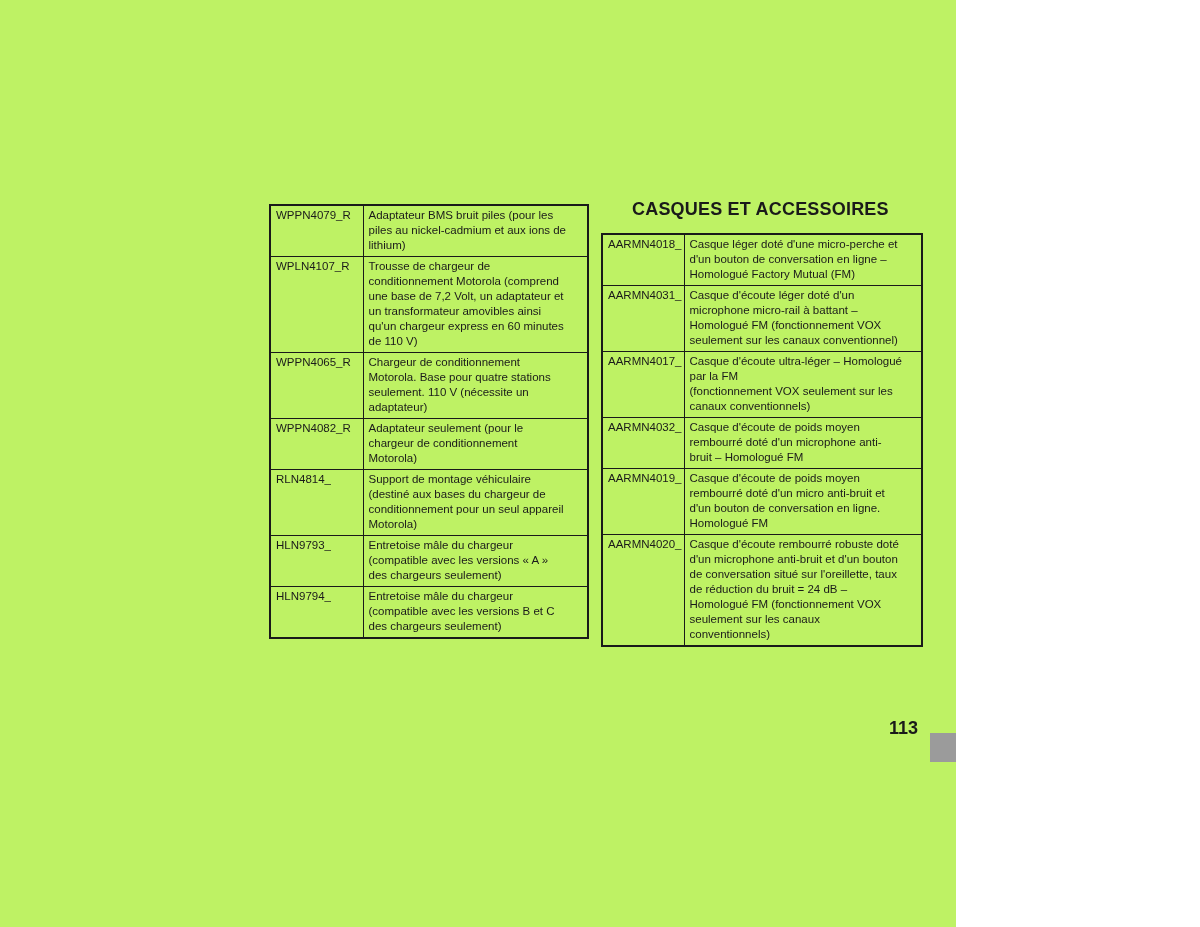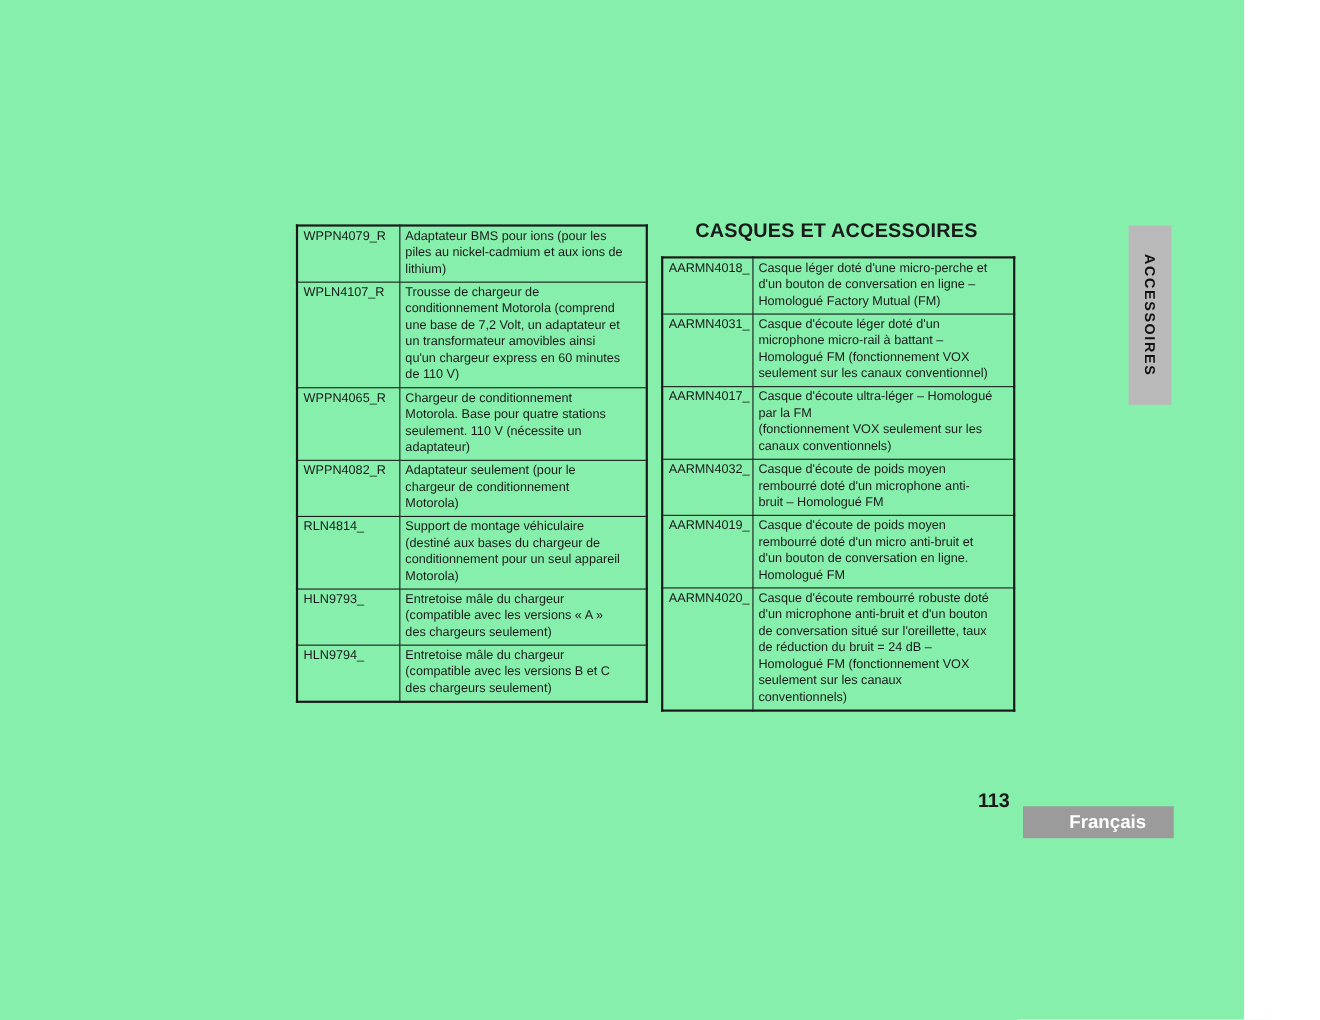--- a/index.html
+++ b/index.html
@@ -1,21 +1,21 @@
 <!DOCTYPE html>
 <html><head>
 <meta charset="utf-8">
 <style>
   html, body { margin: 0; padding: 0; background: #ffffff; }
   body { font-family: "Liberation Sans", sans-serif; color: #1a1a1a; }
   .page {
     position: relative;
-    width: 1131px;
+    width: 956px;
     height: 927px;
-    background: #86efac;
+    background: #bef264;
     overflow: hidden;
   }
   table.parts {
     position: absolute;
     border-collapse: collapse;
     table-layout: fixed;
     font-size: 11.5px;
     line-height: 15px;
     border: 2px solid #1a1a1a;
   }
@@ -86,21 +86,21 @@
 <div class="page">
 
   <table class="parts" id="chargers-table">
     <colgroup>
         <col style="width:93px">
         <col style="width:225px">
       </colgroup>
     <tbody>
       <tr>
         <td class="part-cell">WPPN4079_R</td>
-        <td class="desc-cell">Adaptateur BMS pour ions (pour les
+        <td class="desc-cell">Adaptateur BMS bruit piles (pour les
 piles au nickel-cadmium et aux ions de
 lithium)</td>
       </tr>
       <tr>
         <td class="part-cell">WPLN4107_R</td>
         <td class="desc-cell">Trousse de chargeur de
 conditionnement Motorola (comprend
 une base de 7,2 Volt, un adaptateur et
 un transformateur amovibles ainsi
 qu'un chargeur express en 60 minutes

